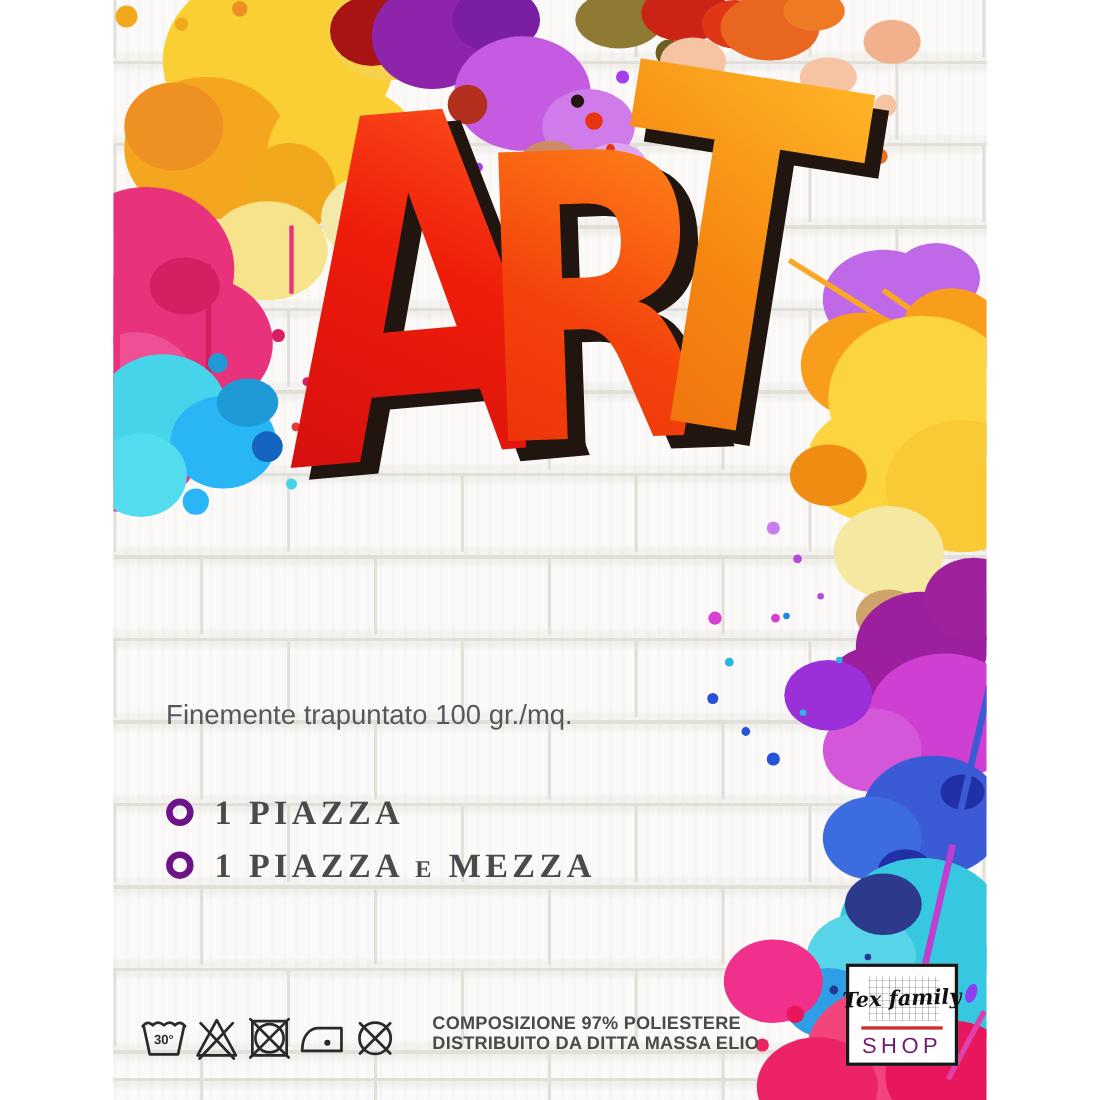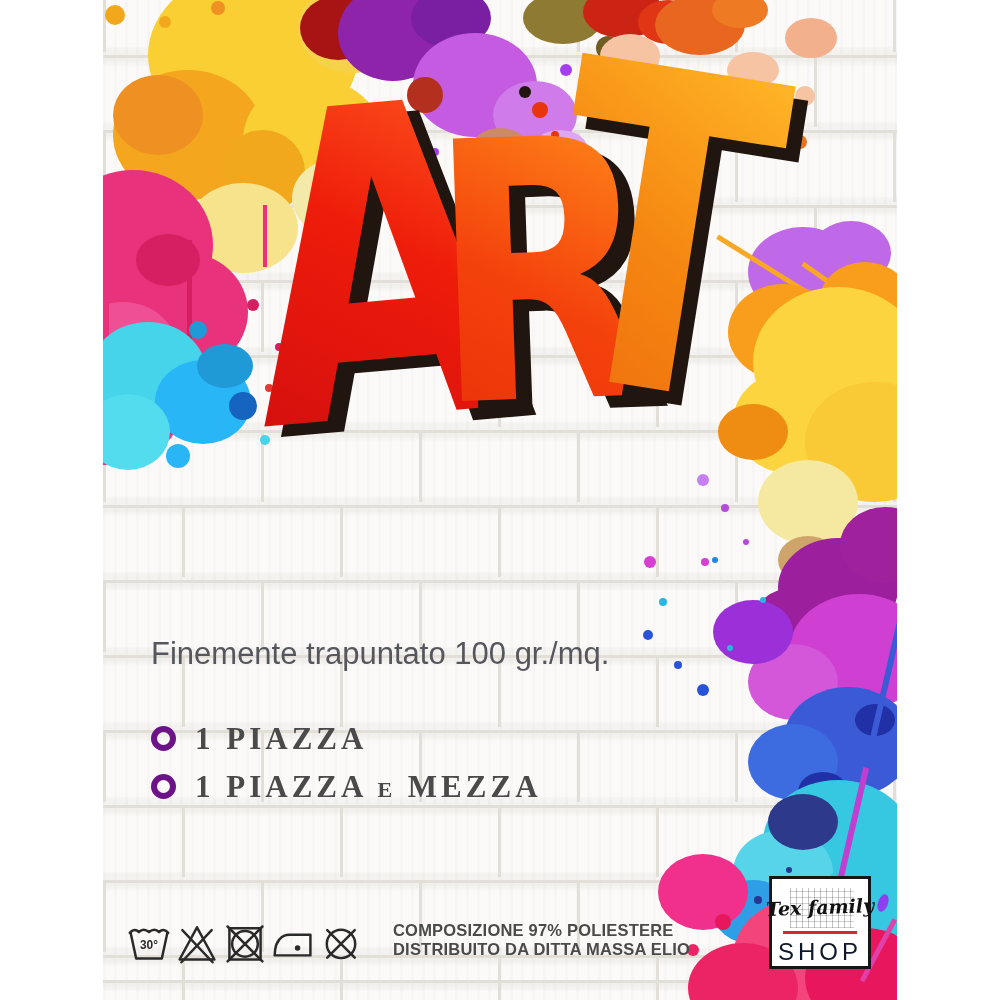--- a/index.html
+++ b/index.html
@@ -37,21 +37,21 @@
   .art-shadow { transform:rotate(var(--rot)) scaleX(var(--sx)) translate(20px,12px); }
   .art-fill   { transform:rotate(var(--rot)) scaleX(var(--sx)); }
   .letter-a .art-fill { background-image:linear-gradient(205deg,#ff5a1f 5%,#ee1c0a 45%,#d40f0f 92%); }
   .letter-r .art-fill { background-image:linear-gradient(205deg,#ff8c1a 5%,#f4420c 55%,#e93209 95%); }
   .letter-t .art-fill { background-image:linear-gradient(205deg,#ffb627 8%,#f58711 52%,#ee6b0e 95%); }
 
   
   .heading { position:absolute; left:47px; top:482px; z-index:3;
     font-size:47px; line-height:57px; font-weight:bold; letter-spacing:-0.5px; color:#6d1388; }
   .subtitle { position:absolute; left:48px; top:636px; z-index:3;
-    font-size:31px; color:#55575c; }
+    font-size:25px; color:#55575c; }
 
   .options { position:absolute; left:48px; top:722px; z-index:3; }
   .option { display:flex; align-items:center; margin-bottom:15px; height:33px; }
   .option-bullet { width:25px; height:25px; border:6px solid #6d1388; border-radius:50%;
     background:transparent; margin-right:19px; flex:none; }
   .option-label { font-family:"Liberation Serif", serif; font-weight:bold;
     font-variant:small-caps; font-variant-caps:small-caps;
     font-size:31px; letter-spacing:4px; color:#4a4a4a; white-space:nowrap; }
 
   
@@ -69,21 +69,21 @@
     align-items:center; justify-content:flex-start; padding-top:9px; }
   .logo-brand-wrap { position:relative; width:92px; height:40px; display:flex;
     align-items:center; justify-content:center; }
   .logo-hatch { position:absolute; left:16px; top:0; width:64px; height:40px;
     background-image:
       repeating-linear-gradient(90deg, rgba(60,60,60,0.30) 0 1px, rgba(0,0,0,0) 1px 6px),
       repeating-linear-gradient(0deg, rgba(60,60,60,0.24) 0 1px, rgba(0,0,0,0) 1px 6px); }
   .logo-brand { position:relative; font-family:"DejaVu Serif", serif; font-style:italic;
     font-weight:bold; font-size:19px; color:#111; transform:rotate(-2deg); white-space:nowrap; }
   .logo-line { width:74px; height:3px; background:#d12b2b; margin:5px 0 4px 0; }
-  .logo-shop { font-size:24px; letter-spacing:4px; color:#0f172a; }
+  .logo-shop { font-size:20px; letter-spacing:4px; color:#701a75; }
 </style>
 </head>
 <body>
 
 <div class="page">
   <div class="poster">
 
     <svg class="splat" viewBox="0 0 794 1000" aria-hidden="true">
 
       <g>

